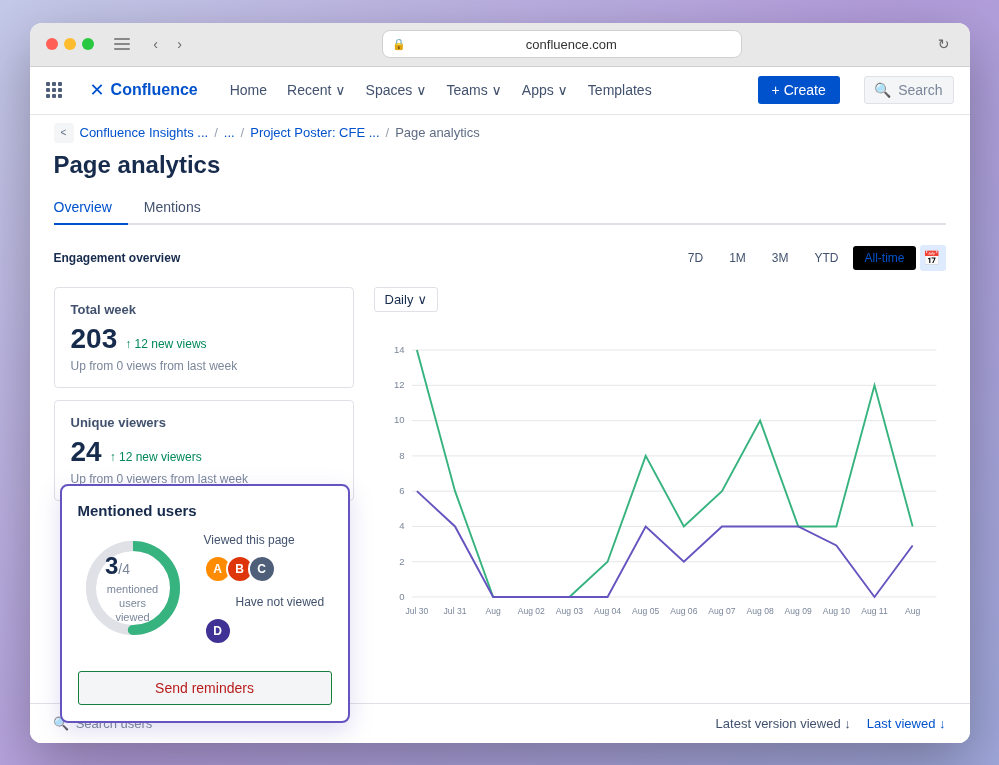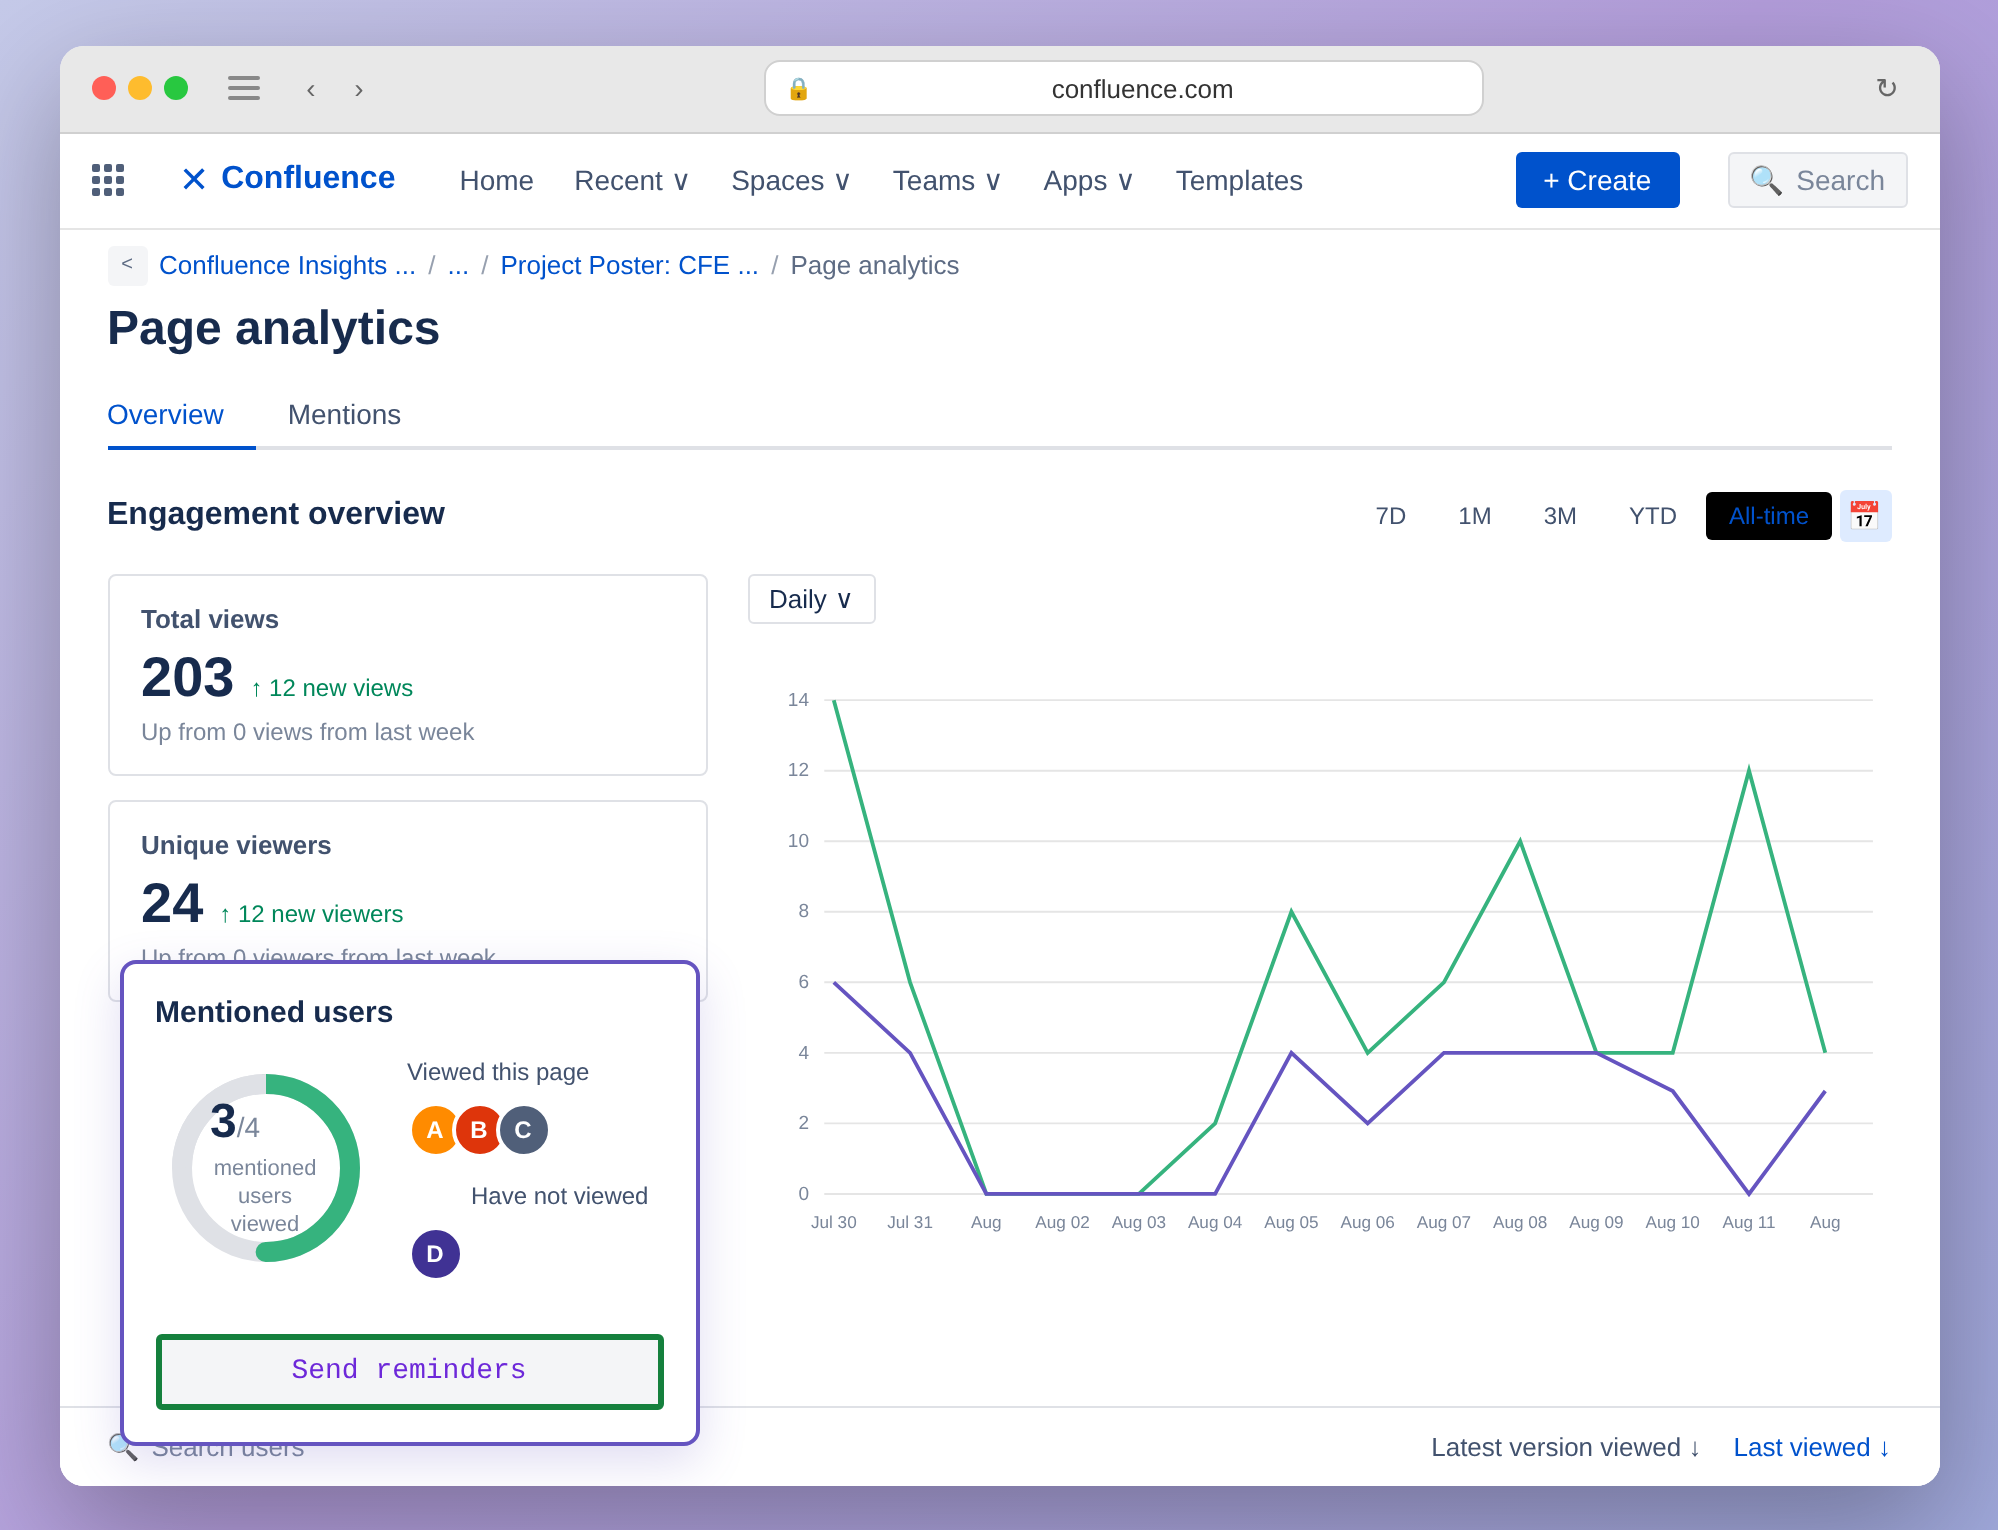--- a/index.html
+++ b/index.html
@@ -286,21 +286,21 @@
       padding-right: 20px;
     }
 
     .section-header {
       display: flex;
       align-items: center;
       justify-content: space-between;
       margin-bottom: 16px;
     }
     .section-title {
-      font-size: 16px;
+      font-size: 12px;
       font-weight: 700;
       color: #172B4D;
     }
 
     .time-filters {
       display: flex;
       gap: 4px;
       align-items: center;
     }
     .time-filter {
@@ -504,29 +504,28 @@
     .not-viewed-label {
       font-size: 12px;
       color: #42526E;
       margin-bottom: 8px;
       padding-left: 32px;
     }
 
     .send-reminders-btn {
       width: 100%;
       background: #f4f5f7;
-      border: 3px solid #15803d;
+      border: 1px solid #15803d;
       border-radius: 3px;
       padding: 8px;
       font-size: 14px;
       font-weight: 500;
-      color: #6d28d9;
+      color: #b91c1c;
       cursor: pointer;
       text-align: center;
-      font-family: Liberation Mono, monospace;
     }
 
     
     .bottom-bar {
       position: absolute;
       bottom: 0;
       left: 0;
       right: 0;
       height: 40px;
       background: white;
@@ -650,21 +649,21 @@
           <div class="time-filter">YTD</div>
           <div class="time-filter active">All-time</div>
           <div class="time-filter-cal">📅</div>
         </div>
       </div>
 
       <div class="analytics-layout">
 
         <div class="left-panel">
           <div class="stat-card">
-            <div class="stat-label">Total views</div>
+            <div class="stat-label">Total week</div>
             <div class="stat-value">
               <span>203</span>
               <span class="stat-change">↑ 12 new views</span>
             </div>
             <div class="stat-subtext">Up from 0 views from last week</div>
           </div>
 
           <div class="stat-card">
             <div class="stat-label">Unique viewers</div>
             <div class="stat-value">

